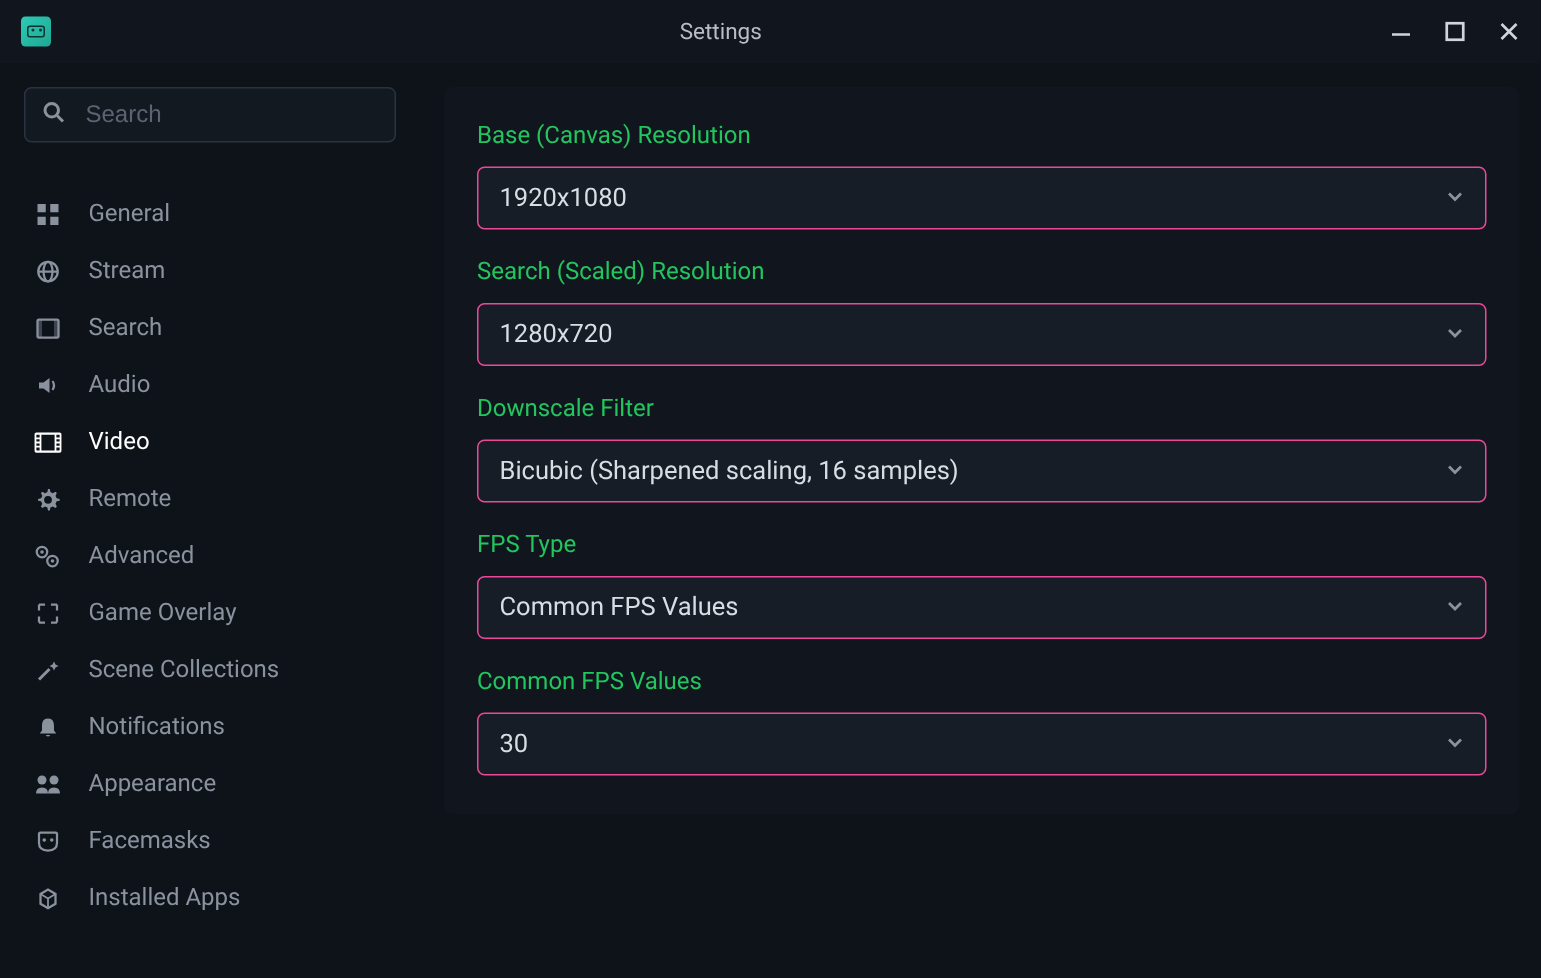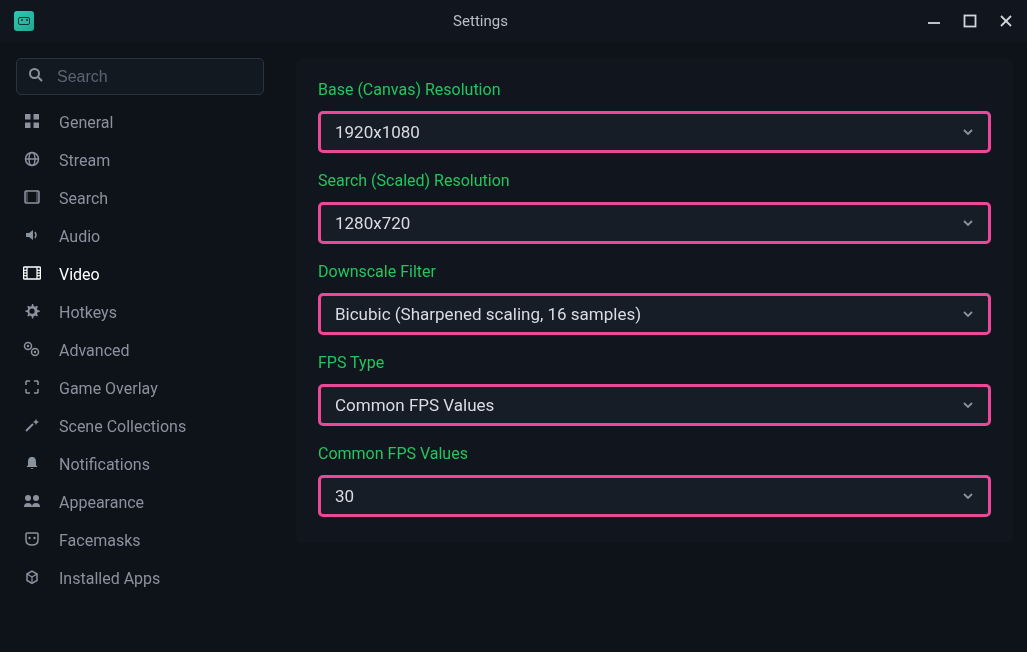--- a/index.html
+++ b/index.html
@@ -94,21 +94,21 @@
     .search::placeholder { color: #5a6472; }
     .search-icon-wrap {
       position: absolute;
       left: 12px;
       top: 50%;
       transform: translateY(-50%);
       color: #8a929e;
     }
     .nav-item {
       display: flex;
-      align-items: flex-start;
+      align-items: flex-end;
       gap: 17px;
       height: 38px;
       padding: 0 6px;
       cursor: pointer;
       color: #8a929e;
       font-size: 16px;
     }
     .nav-item .icon-slot {
       width: 20px;
       display: flex;
@@ -131,21 +131,21 @@
     }
     .field-label {
       color: #22c55e;
       font-size: 16px;
       margin-bottom: 12px;
     }
     .select {
       position: relative;
       height: 42px;
       background: #161d27;
-      border: 3px solid #ec4899;
+      border: 1px solid #ec4899;
       border-radius: 5px;
       display: flex;
       align-items: center;
       padding: 0 14px;
       color: #d8dde4;
       font-size: 17px;
       cursor: pointer;
       margin-bottom: 18px;
     }
     .select:last-child { margin-bottom: 0; }
@@ -254,21 +254,21 @@
       </span>
       <span>Video</span>
     </div>
 
     <div class="nav-item">
       <span class="icon-slot">
         <svg width="16" height="16" viewBox="0 0 16 16" fill="currentColor">
             <path d="M8 1 L9.2 1 L9.6 3 L11.2 3.8 L13 2.8 L13.9 3.7 L13 5.6 L13.8 7.2 L15.8 7.6 L15.8 8.8 L13.8 9.2 L13 10.8 L13.9 12.7 L13 13.6 L11.2 12.6 L9.6 13.4 L9.2 15.4 L8 15.4 L7.6 13.4 L6 12.6 L4.2 13.6 L3.3 12.7 L4.2 10.8 L3.4 9.2 L1.4 8.8 L1.4 7.6 L3.4 7.2 L4.2 5.6 L3.3 3.7 L4.2 2.8 L6 3.8 L7.6 3 Z M8 5.6 A2.6 2.6 0 1 0 8 10.8 A2.6 2.6 0 1 0 8 5.6"></path>
           </svg>
       </span>
-      <span>Hotkeys</span>
+      <span>Remote</span>
     </div>
 
     <div class="nav-item">
       <span class="icon-slot">
         <svg width="18" height="16" viewBox="0 0 18 16" fill="currentColor">
             <circle cx="5" cy="5" r="3.5" fill="none" stroke="currentColor" stroke-width="1.5"></circle>
             <circle cx="5" cy="5" r="1.2"></circle>
             <circle cx="12" cy="11" r="3.5" fill="none" stroke="currentColor" stroke-width="1.5"></circle>
             <circle cx="12" cy="11" r="1.2"></circle>
           </svg>

